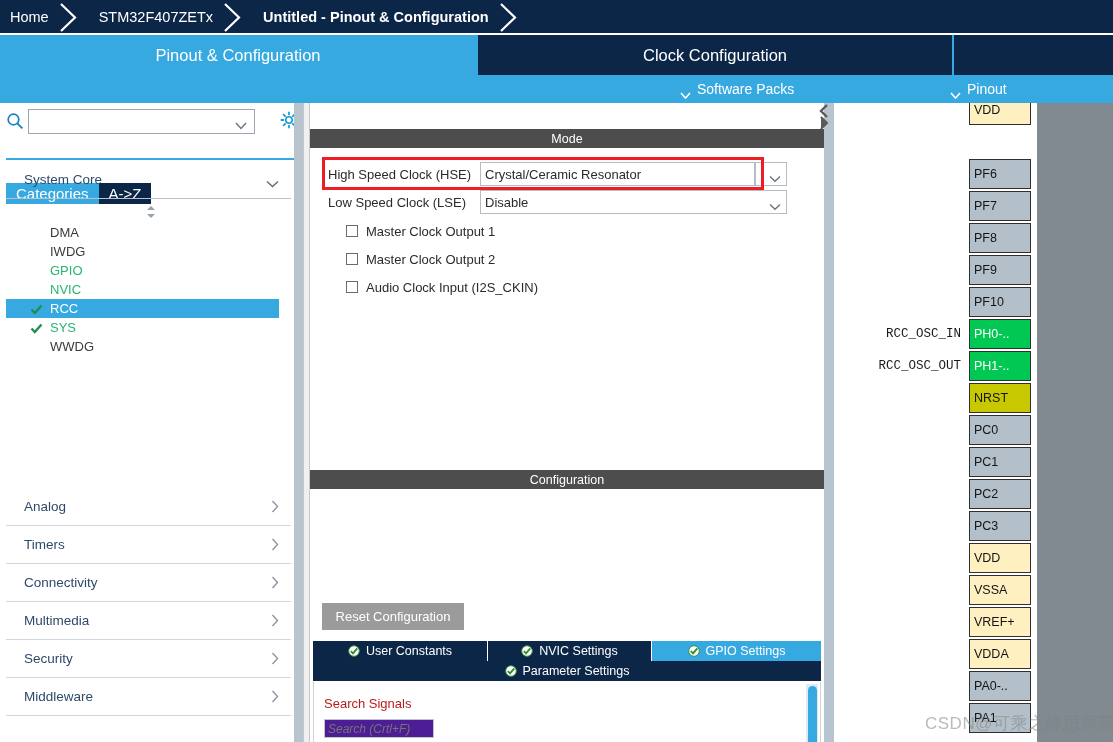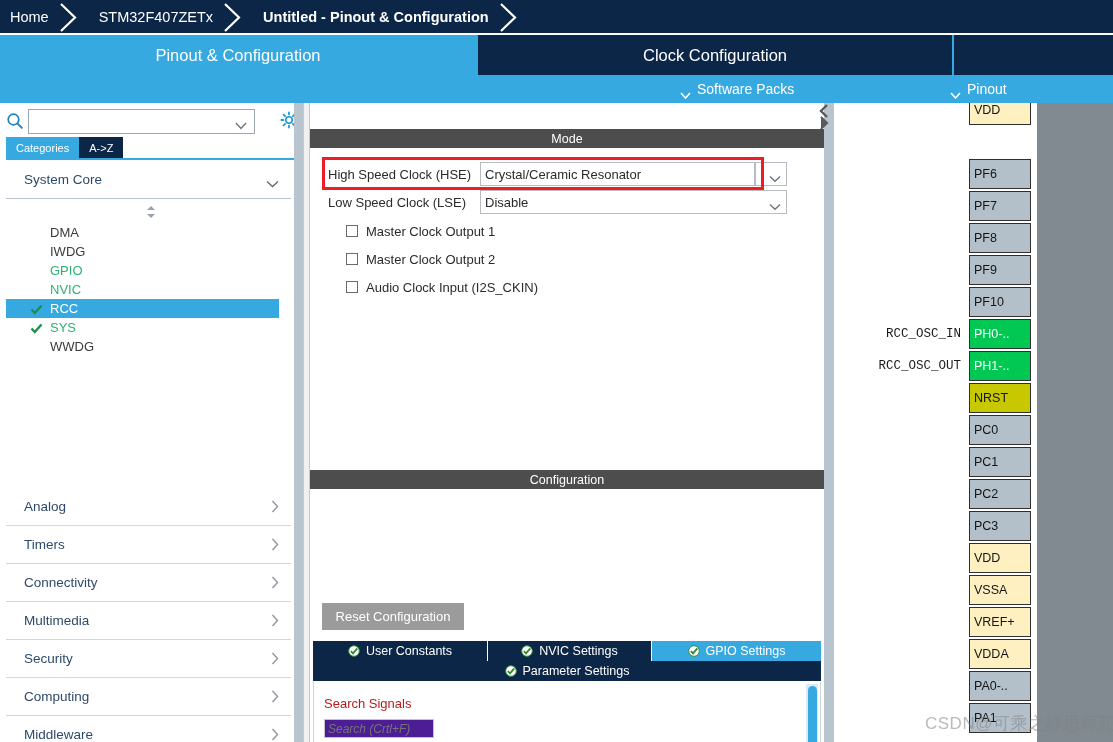--- a/index.html
+++ b/index.html
@@ -82,21 +82,21 @@
     padding: 0 20px 0 4px; color: #333;
   }
   .search-caret {
     position: absolute; left: 235px; top: 10px; width: 12px; height: 8px;
   }
   .gear-icon { position: absolute; left: 280px; top: 5px; width: 18px; height: 18px; }
 
   .tabs2 { position: absolute; top: 34px; left: 6px; height: 21px; display: flex; }
   .tab2 {
     height: 21px; padding: 1px 10px; display: flex; align-items: center;
-    color: #ffffff; font-size: 11px;
+    color: #ffffff; font-size: 15px; margin-top: 46px;
   }
   .tab2.sel { background: #36a9e1; }
   .tab2.unsel { background: #0c2647; }
   .tabs2-underline {
     position: absolute; top: 55px; left: 6px; width: 290px; height: 2px; background: #36a9e1;
   }
 
   .cat-list { position: absolute; top: 58px; left: 6px; width: 285px; }
   .cat-row {
     position: relative; height: 38px; display: flex; align-items: center;
@@ -444,28 +444,20 @@
       </div>
       <div class="cat-row">
         <span>Security</span>
         <span class="chevron-r">
           <svg width="8" height="13" viewBox="0 0 8 13">
               <path d="M1.5 1 L6.5 6.5 L1.5 12" fill="none" stroke="#8c96a1" stroke-width="1.4"></path>
             </svg>
         </span>
       </div>
       <div class="cat-row">
-        <span>Computing</span>
-        <span class="chevron-r">
-          <svg width="8" height="13" viewBox="0 0 8 13">
-              <path d="M1.5 1 L6.5 6.5 L1.5 12" fill="none" stroke="#8c96a1" stroke-width="1.4"></path>
-            </svg>
-        </span>
-      </div>
-      <div class="cat-row">
         <span>Middleware</span>
         <span class="chevron-r">
           <svg width="8" height="13" viewBox="0 0 8 13">
               <path d="M1.5 1 L6.5 6.5 L1.5 12" fill="none" stroke="#8c96a1" stroke-width="1.4"></path>
             </svg>
         </span>
       </div>
     </div>
   </div>
 

